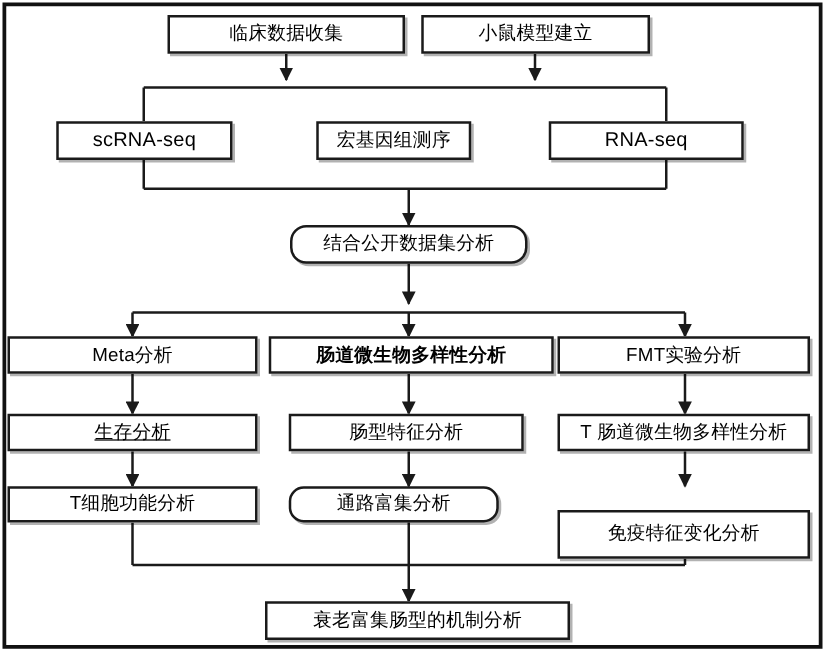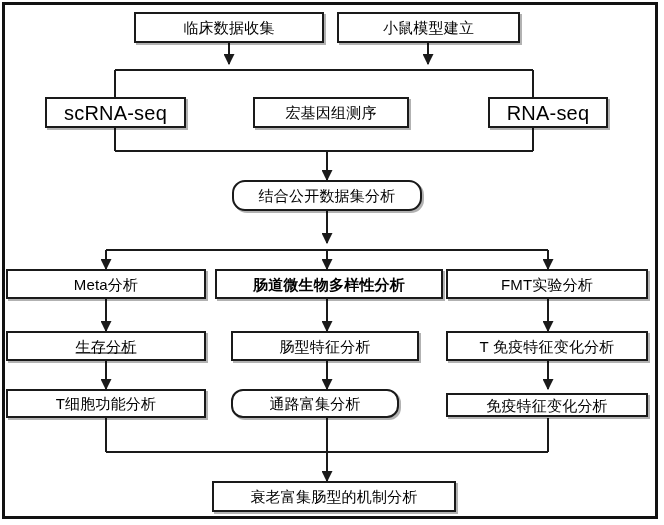--- a/index.html
+++ b/index.html
@@ -41,21 +41,21 @@
     align-items: center;
     justify-content: center;
     color: #000000;
     font-size: 15px;
     line-height: 1;
     letter-spacing: 0.2px;
     white-space: nowrap;
     box-shadow: 2px 2px 0 rgba(0,0,0,0.30);
   }
   .node.latin {
-    font-size: 20px;
+    font-size: 16px;
   }
   .node-label {
     display: block;
     transform: translateY(-0.5px);
   }
 </style>
 </head>
 <body>
 
 <div id="canvas">
@@ -109,24 +109,24 @@
   <div id="nodes-layer">
       <div class="node" style="left: 134px; top: 12px; width: 190px; height: 31px;">
         <span class="node-label">临床数据收集</span>
       </div>
       <div class="node" style="left: 337px; top: 12px; width: 183px; height: 31px;">
         <span class="node-label">小鼠模型建立</span>
       </div>
       <div class="node latin" style="left: 45px; top: 97px; width: 141px; height: 31px;">
         <span class="node-label">scRNA-seq</span>
       </div>
-      <div class="node" style="left: 253px; top: 97px; width: 156px; height: 31px;">
+      <div class="node" style="left: 253px; top: 97px; width: 124px; height: 31px;">
         <span class="node-label">宏基因组测序</span>
       </div>
-      <div class="node latin" style="left: 488px; top: 97px; width: 120px; height: 31px; justify-content: center;">
+      <div class="node latin" style="left: 439px; top: 97px; width: 156px; height: 31px; justify-content: center;">
         <span class="node-label">RNA-seq</span>
       </div>
       <div class="node" style="left: 232px; top: 180px; width: 190px; height: 31px; border-radius: 13px;">
         <span class="node-label">结合公开数据集分析</span>
       </div>
       <div class="node" style="left: 6px; top: 269px; width: 200px; height: 30px;">
         <span class="node-label">Meta分析</span>
       </div>
       <div class="node" style="left: 215px; top: 269px; width: 228px; height: 30px; font-weight: bold;">
         <span class="node-label">肠道微生物多样性分析</span>
@@ -134,29 +134,29 @@
       <div class="node" style="left: 446px; top: 269px; width: 202px; height: 30px;">
         <span class="node-label">FMT实验分析</span>
       </div>
       <div class="node" style="left: 6px; top: 331px; width: 200px; height: 30px; text-decoration: underline;">
         <span class="node-label">生存分析</span>
       </div>
       <div class="node" style="left: 231px; top: 331px; width: 188px; height: 30px;">
         <span class="node-label">肠型特征分析</span>
       </div>
       <div class="node" style="left: 446px; top: 331px; width: 202px; height: 30px;">
-        <span class="node-label">T 免疫特征变化分析</span>
+        <span class="node-label">T 肠道微生物多样性分析</span>
       </div>
       <div class="node" style="left: 6px; top: 389px; width: 200px; height: 29px;">
         <span class="node-label">T细胞功能分析</span>
       </div>
       <div class="node" style="left: 231px; top: 389px; width: 168px; height: 29px; border-radius: 12px;">
         <span class="node-label">通路富集分析</span>
       </div>
-      <div class="node" style="left: 446px; top: 393px; width: 202px; height: 24px;">
+      <div class="node" style="left: 446px; top: 408px; width: 202px; height: 39px;">
         <span class="node-label">免疫特征变化分析</span>
       </div>
       <div class="node" style="left: 212px; top: 481px; width: 244px; height: 31px;">
         <span class="node-label">衰老富集肠型的机制分析</span>
       </div>
     </div>
 
 </div>
 
 </body></html>

